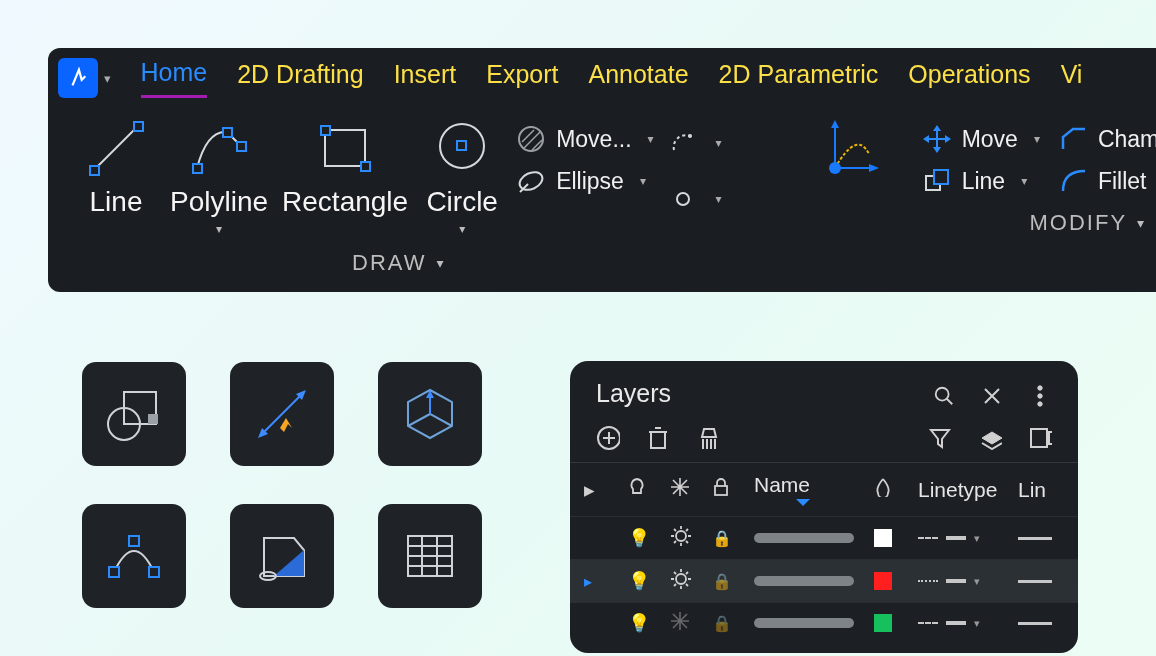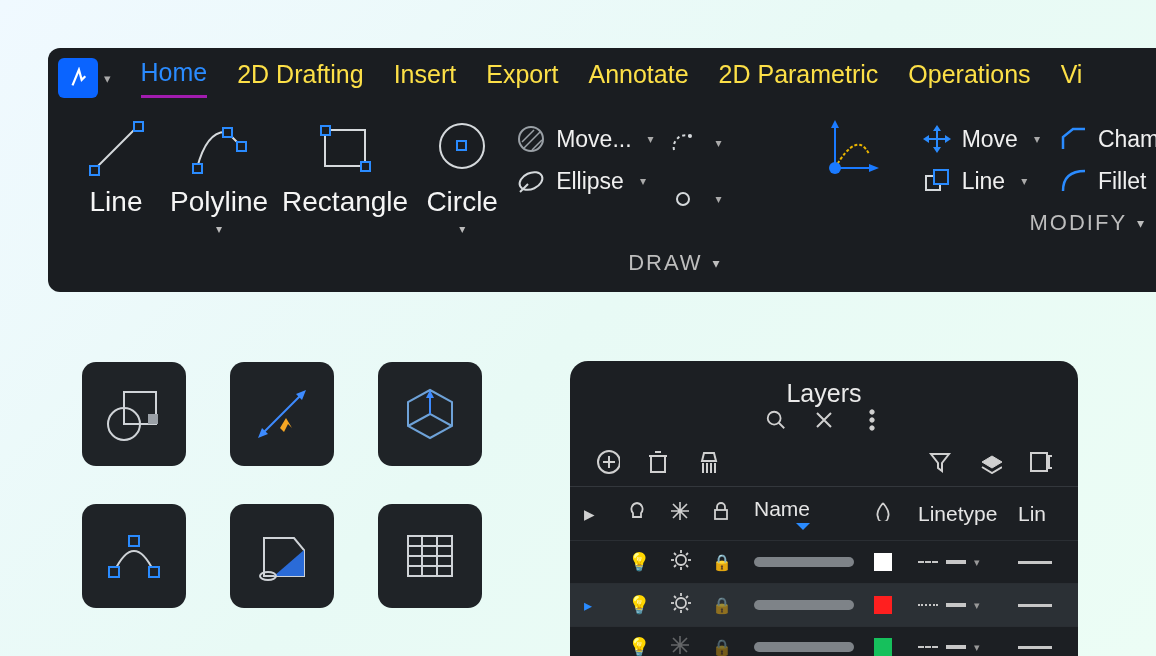--- a/index.html
+++ b/index.html
@@ -69,21 +69,21 @@
   .mini { display:flex; gap:12px; align-items:center; }
   .chev { color:#aaa; font-size:12px; margin-left:6px; }
   .section-label {
     text-align:center;
     color:#bdbdbd;
     font-size:22px;
     letter-spacing:2px;
     padding:14px 0 2px 0;
     display:flex;
     align-items:center;
-    justify-content:flex-end;
+    justify-content:center;
     gap:10px;
   }
   .divider { width:1px; background:#383c40; margin:0 22px; align-self:stretch; }
   .icon-grid {
     position:absolute;
     top:362px; left:82px;
     display:grid;
     grid-template-columns: repeat(3, 104px);
     grid-auto-rows: 104px;
     gap: 38px 44px;
@@ -98,23 +98,22 @@
     position:absolute;
     top:361px; left:570px;
     width:508px;
     background:#1c1f23;
     border-radius:18px;
     color:#eaeaea;
     padding:18px 0 10px 0;
     overflow:hidden;
   }
   .lp-head {
-    display:flex; align-items:center; justify-content:space-between;
+    display:flex; align-items:flex-end; justify-content:space-between;
     padding:0 26px 14px 26px;
-    flex-direction:column;
   }
   .lp-title { font-size:25px; font-weight:500; }
   .lp-icons { display:flex; gap:24px; align-items:center; }
   .lp-toolbar { display:flex; justify-content:space-between; padding:4px 26px 12px 26px; }
   .lp-toolbar .grp { display:flex; gap:26px; align-items:center; }
   .lp-icon { width:24px;height:24px; display:inline-flex;align-items:center;justify-content:center; stroke:#d0d0d0; color:#d0d0d0;}
   .lp-columns {
     display:grid;
     grid-template-columns: 44px 42px 42px 42px 120px 44px 100px 60px;
     align-items:center;

